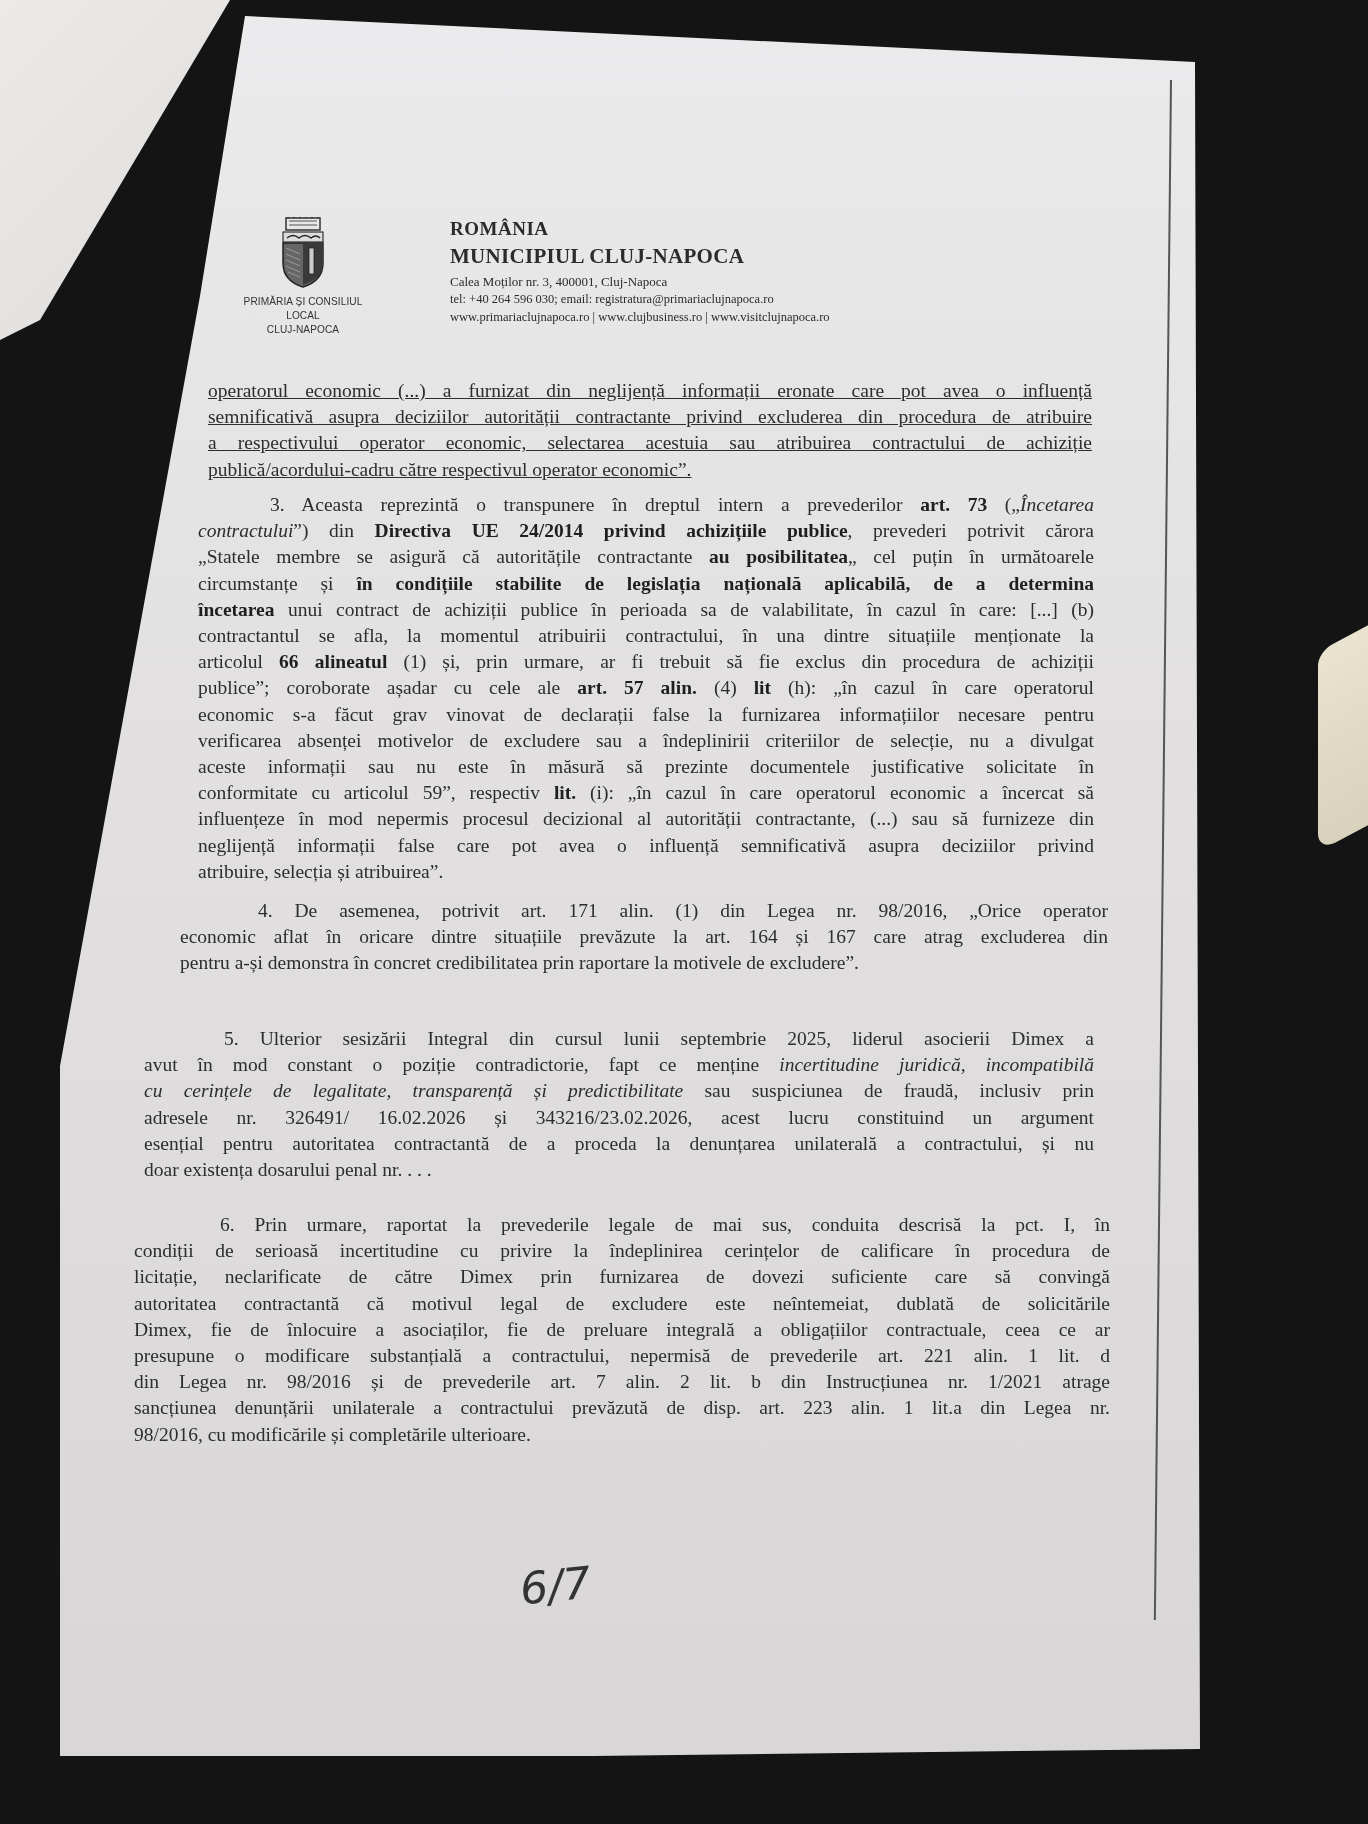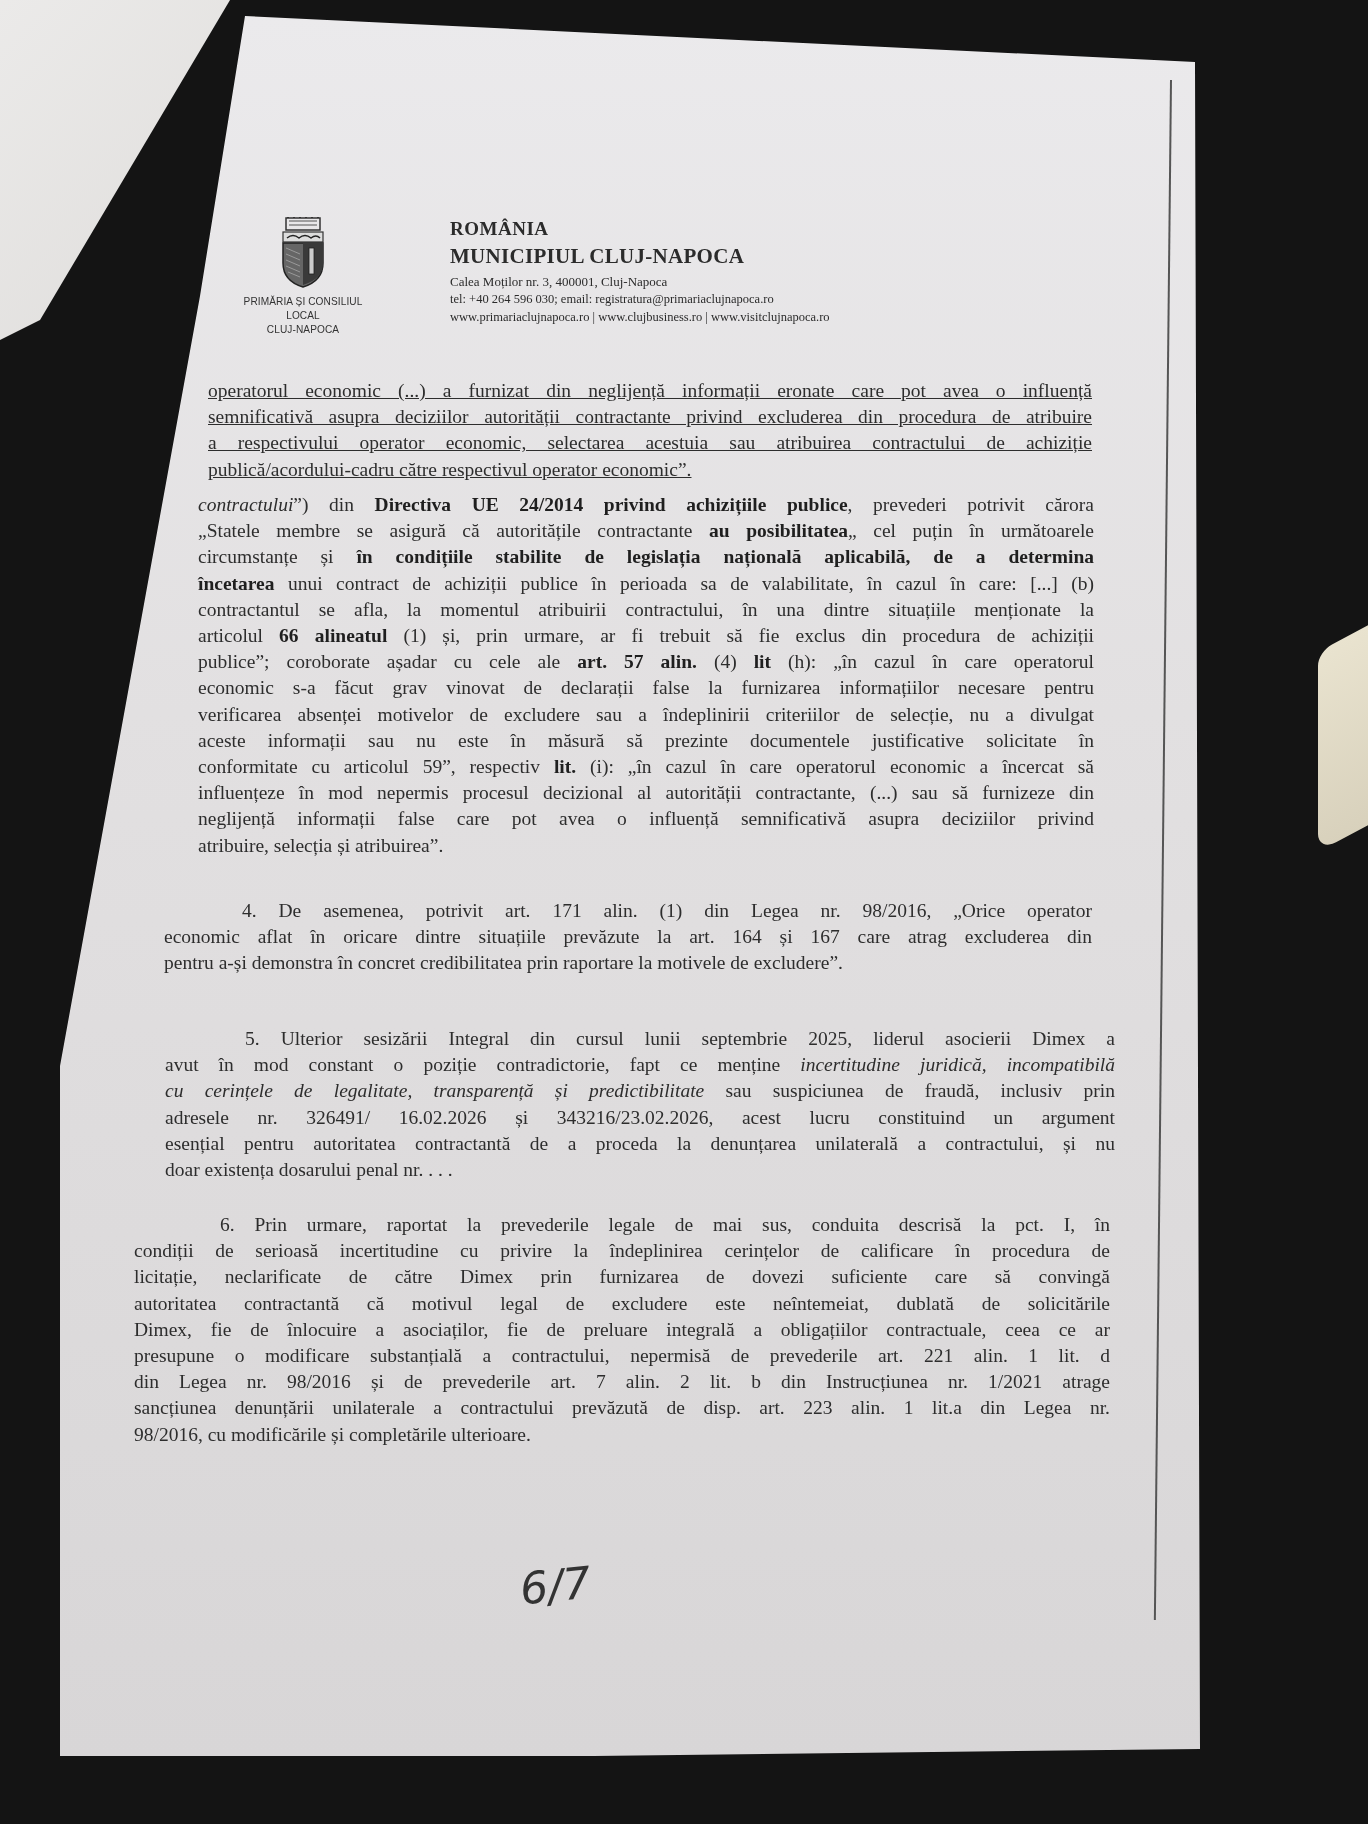--- a/index.html
+++ b/index.html
@@ -101,20 +101,23 @@
   <div class="hdr hdr-web">www.primariaclujnapoca.ro | www.clujbusiness.ro | www.visitclujnapoca.ro</div>
 
   <div class="para" id="p-intro" style="left:208px; top:378px; width:884px;text-decoration:underline;">
     <span class="line">operatorul economic (...) a furnizat din neglijență informații eronate care pot avea o influență</span>
     <span class="line">semnificativă asupra deciziilor autorității contractante privind excluderea din procedura de atribuire</span>
     <span class="line">a respectivului operator economic, selectarea acestuia sau atribuirea contractului de achiziție</span>
     <span class="line last">publică/acordului-cadru către respectivul operator economic”.</span>
   </div>
 
   <div class="para" id="p3" style="left:198px; top:492px; width:896px;">
+    <span class="line" style="padding-left:72px;">
+      <span>3. Aceasta reprezintă o transpunere în dreptul intern a prevederilor </span><b>art. 73</b><span> („</span><i>Încetarea</i>
+    </span>
     <span class="line">
       <i>contractului</i><span>”) din </span><b>Directiva UE 24/2014 privind achizițiile publice</b><span>, prevederi potrivit cărora</span>
     </span>
     <span class="line">
       <span>„Statele membre se asigură că autoritățile contractante </span><b>au posibilitatea</b><span>„ cel puțin în următoarele</span>
     </span>
     <span class="line">
       <span>circumstanțe și </span><b>în condițiile stabilite de legislația națională aplicabilă, de a determina</b>
     </span>
     <span class="line">
@@ -131,27 +134,27 @@
     <span class="line">verificarea absenței motivelor de excludere sau a îndeplinirii criteriilor de selecție, nu a divulgat</span>
     <span class="line">aceste informații sau nu este în măsură să prezinte documentele justificative solicitate în</span>
     <span class="line">
       <span>conformitate cu articolul 59”, respectiv </span><b>lit.</b><span> (i): „în cazul în care operatorul economic a încercat să</span>
     </span>
     <span class="line">influențeze în mod nepermis procesul decizional al autorității contractante, (...) sau să furnizeze din</span>
     <span class="line">neglijență informații false care pot avea o influență semnificativă asupra deciziilor privind</span>
     <span class="line last">atribuire, selecția și atribuirea”.</span>
   </div>
 
-  <div class="para" id="p4" style="left:164px; top:898px; width:928px;">
+  <div class="para" id="p4" style="left:180px; top:898px; width:928px;">
     <span class="line" style="padding-left:78px;">4.        De asemenea,  potrivit art. 171 alin. (1) din Legea nr. 98/2016, „Orice operator</span>
     <span class="line">economic aflat în oricare dintre situațiile prevăzute la art. 164 și 167 care atrag excluderea din</span>
     <span class="line last">pentru a-și demonstra în concret credibilitatea prin raportare la motivele de excludere”.</span>
   </div>
 
-  <div class="para" id="p5" style="left:165px; top:1026px; width:950px;font-family:Liberation Serif, serif;">
+  <div class="para" id="p5" style="left:144px; top:1026px; width:950px;font-family:Liberation Serif, serif;">
     <span class="line" style="padding-left:80px;">5.        Ulterior sesizării Integral din cursul lunii septembrie 2025, liderul asocierii Dimex a</span>
     <span class="line">
       <span>avut în mod constant o poziție contradictorie, fapt ce menține </span><i>incertitudine juridică, incompatibilă</i>
     </span>
     <span class="line">
       <i>cu cerințele de legalitate, transparență și predictibilitate</i><span> sau suspiciunea de fraudă, inclusiv prin</span>
     </span>
     <span class="line">adresele nr. 326491/ 16.02.2026 și   343216/23.02.2026, acest lucru constituind un argument</span>
     <span class="line">esențial pentru autoritatea contractantă de a proceda la denunțarea unilaterală a contractului, și nu</span>
     <span class="line last">doar existența dosarului penal nr. .   .      .</span>

